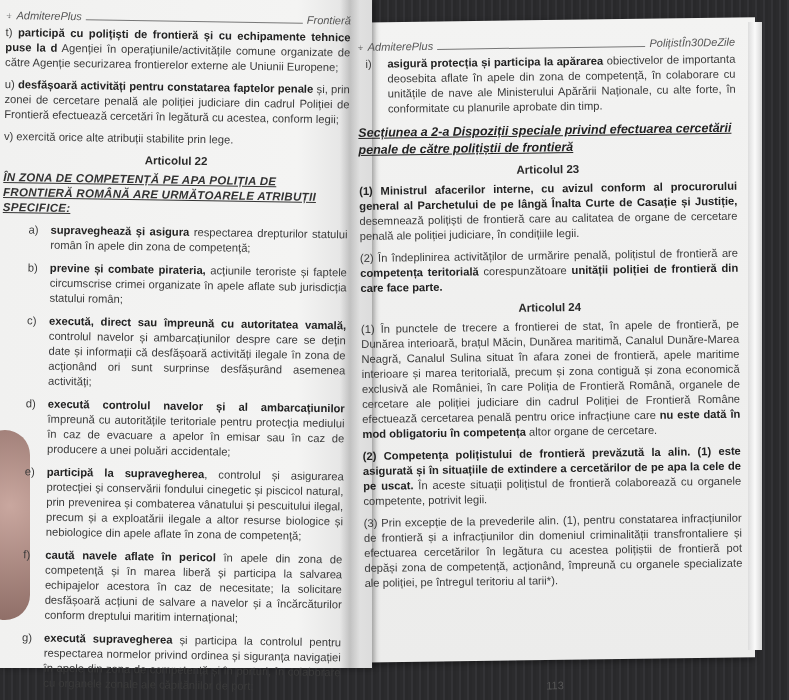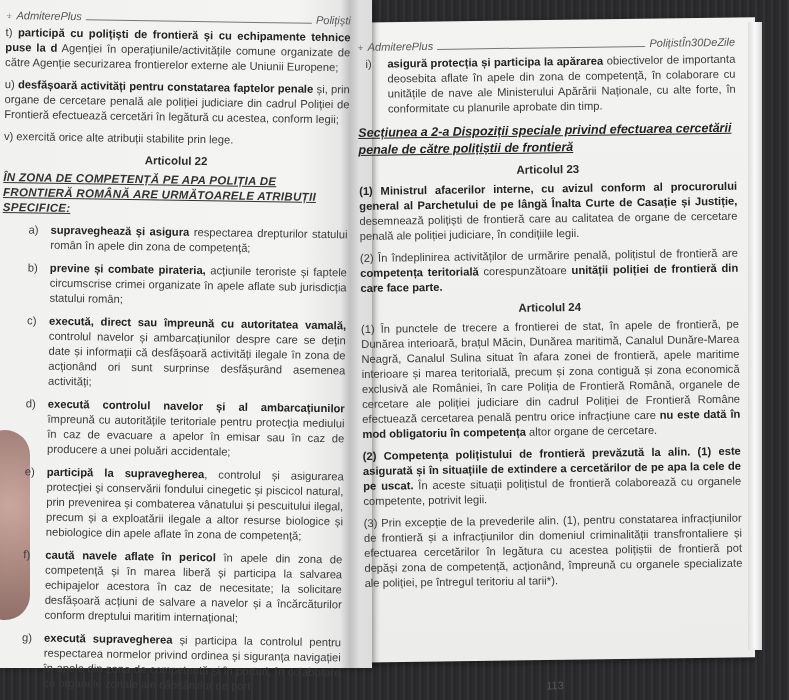--- a/index.html
+++ b/index.html
@@ -37,25 +37,25 @@
 <div class="page-edge"></div>
 <div class="book-left"></div>
 <div class="gutter"></div>
 <div class="finger"></div>
 
 <div class="page left-page">
   <div class="header">
     <span class="pin">⍖</span>
     <span>AdmiterePlus</span>
     <span class="rule"></span>
-    <span>Polițiști</span>
+    <span>Frontieră</span>
   </div>
 
   <p class="just"><span>t)</span> <b>participă cu polițiști de frontieră și cu echipamente tehnice puse la d</b> <span>Agenției în operațiunile/activitățile comune organizate de către Agenție securizarea frontierelor externe ale Uniunii Europene;</span></p>
-  <p class="just"><span>u)</span> <b>desfășoară activități pentru constatarea faptelor penale</b> <span>și, prin organe de cercetare penală ale poliției judiciare din cadrul Poliției de Frontieră efectuează cercetări în legătură cu acestea, conform legii;</span></p>
+  <p class="just"><span>u)</span> <b>desfășoară activități pentru constatarea faptelor penale</b> <span>și, prin zonei de cercetare penală ale poliției judiciare din cadrul Poliției de Frontieră efectuează cercetări în legătură cu acestea, conform legii;</span></p>
   <p><span>v)</span> <span>exercită orice alte atribuții stabilite prin lege.</span></p>
 
   <div class="article">Articolul 22</div>
   <p class="caps-title">ÎN ZONA DE COMPETENȚĂ PE APA POLIȚIA DE FRONTIERĂ ROMÂNĂ ARE URMĂTOARELE ATRIBUȚII SPECIFICE:</p>
 
   <div class="item">
       <span class="lbl">a)</span>
       <span class="txt just"><b>supraveghează și asigura</b> <span>respectarea drepturilor statului român în apele din zona de competență;</span></span>
     </div>
   <div class="item">

